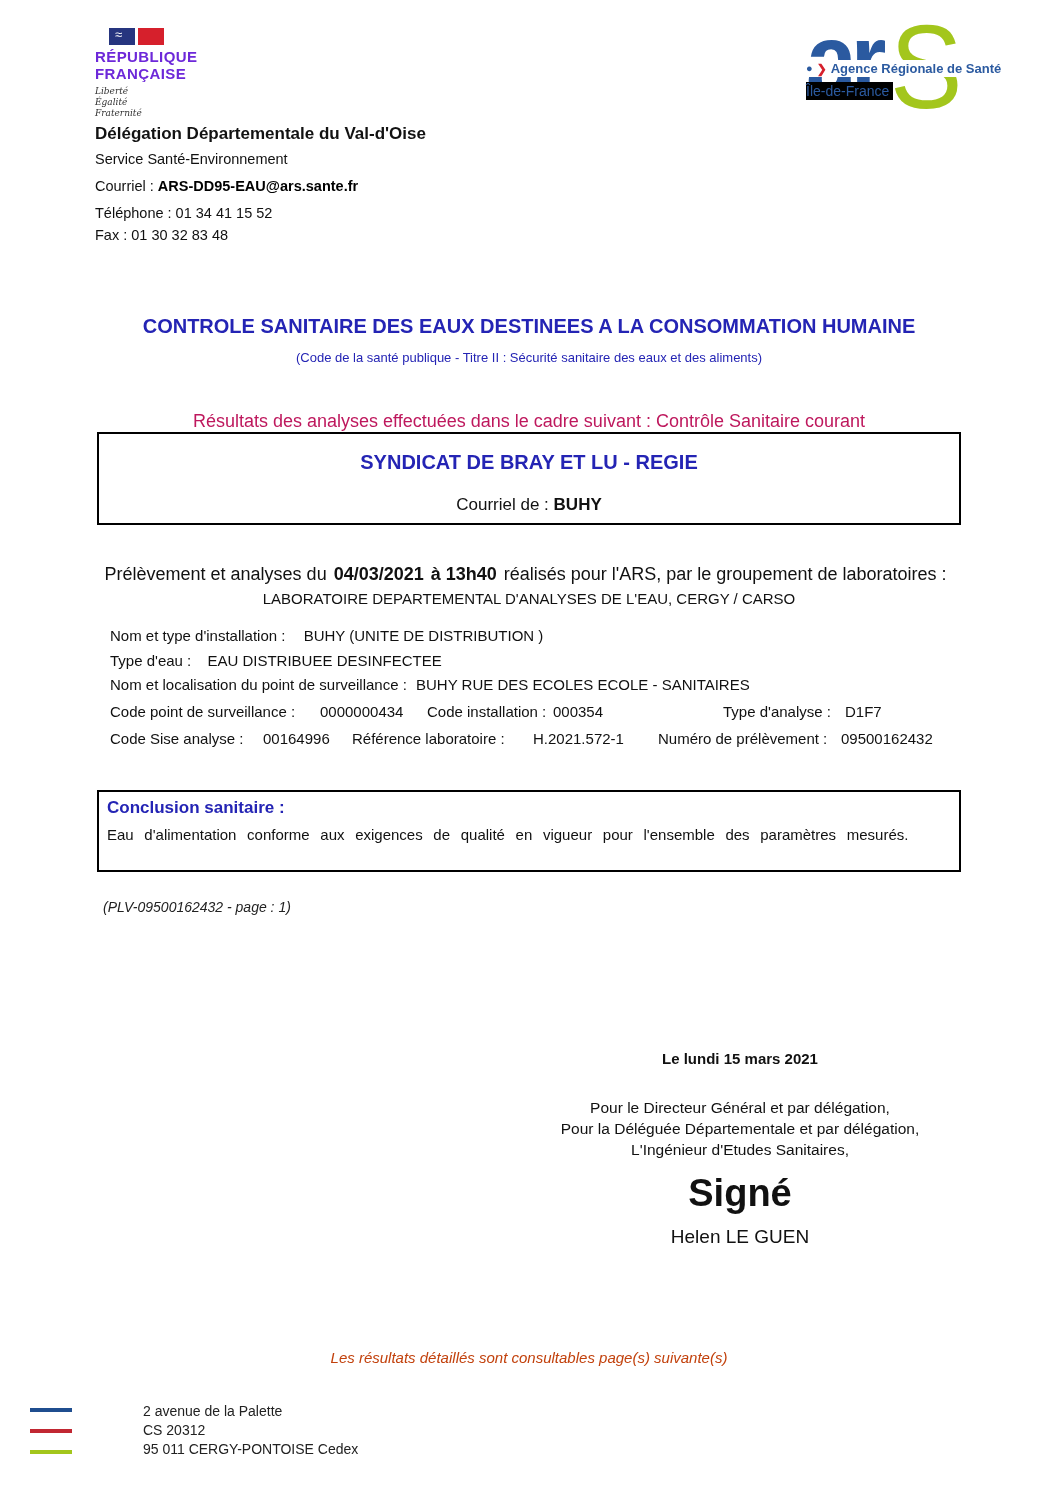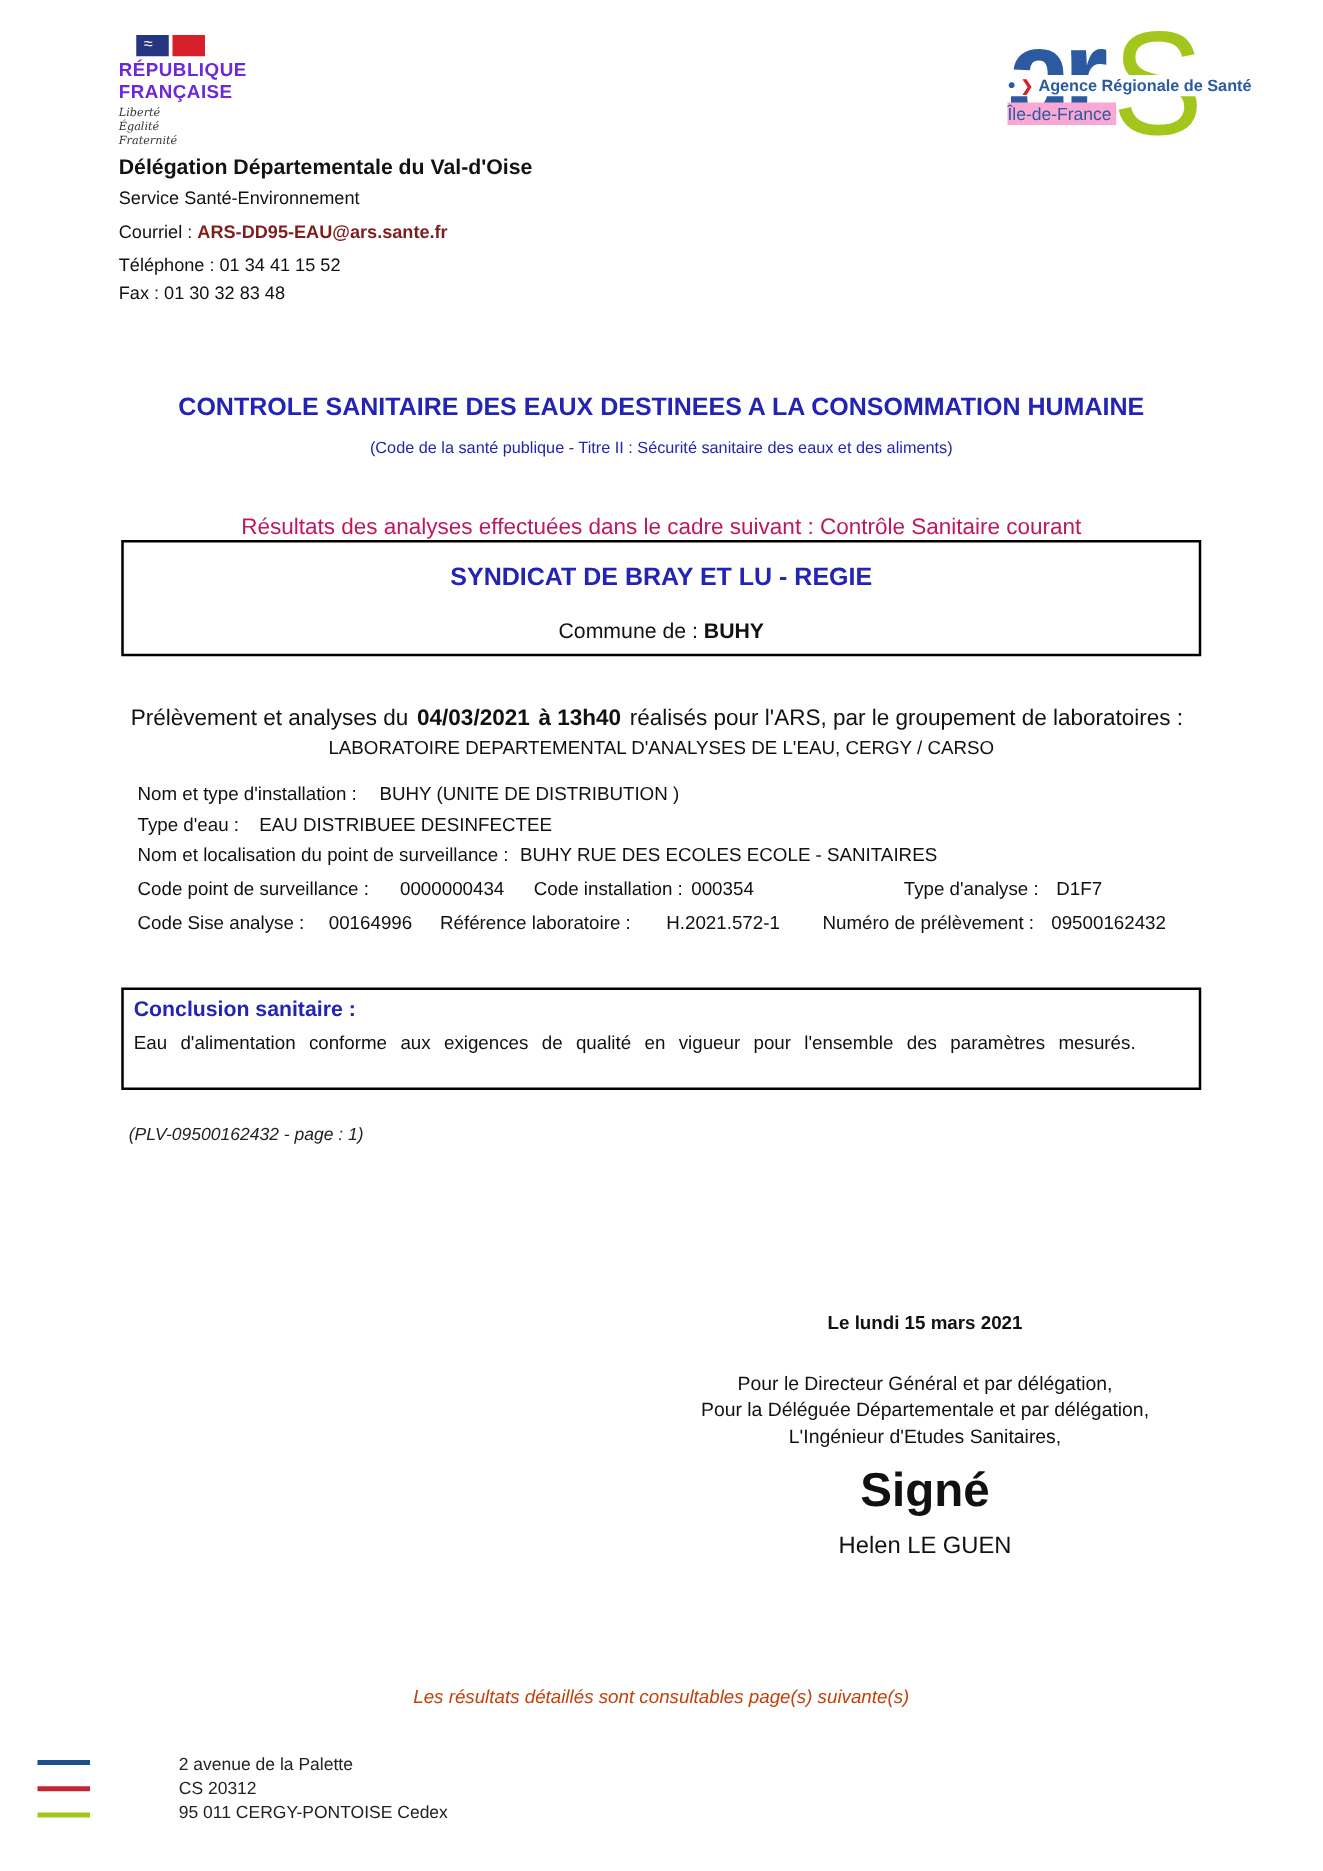--- a/index.html
+++ b/index.html
@@ -18,29 +18,29 @@
   
   .ars-logo{position:absolute;left:806px;top:14px;width:165px;height:95px;}
   .ars-ar{position:absolute;left:0px;top:-6px;font-size:104px;line-height:104px;font-weight:bold;
           color:#2b5aa0;letter-spacing:-7px;transform:scaleX(.88);transform-origin:left top;}
   .ars-s{position:absolute;left:84px;top:-6px;font-size:118px;line-height:118px;font-weight:400;
          color:#a3c61c;transform:scaleX(.92);transform-origin:left top;}
   .ars-caption{position:absolute;left:0;top:46px;background:#fff;padding:1px 3px 1px 0;
                font-size:13px;font-weight:bold;color:#2b5aa0;white-space:nowrap;display:flex;align-items:center;gap:4px;}
   .ars-dot{color:#2b5aa0;font-size:11px;line-height:11px;}
   .ars-chev{color:#d6202c;font-size:12px;font-weight:bold;line-height:12px;}
-  .ars-region{position:absolute;left:0;top:68px;background:#f9a8d4;padding:1px 4px 1px 0;
+  .ars-region{position:absolute;left:0;top:68px;background:#000000;padding:1px 4px 1px 0;
               font-size:14px;color:#2b5aa0;white-space:nowrap;}
 
   
   .contact{position:absolute;left:95px;top:124px;width:470px;}
   .contact-title{font-size:17px;font-weight:bold;color:#121212;}
   .contact-service{font-size:14.5px;margin-top:7px;}
   .contact-mail{font-size:14.5px;margin-top:11px;}
-  .contact-mail a{color:#7f1d1d;text-decoration:none;font-weight:bold;}
+  .contact-mail a{color:#000000;text-decoration:none;font-weight:bold;}
   .contact-tel{font-size:14.5px;margin-top:11px;}
   .contact-fax{font-size:14.5px;margin-top:6px;}
 
   
   .recipients{position:absolute;left:567px;top:130px;width:394px;border:2px solid #000;}
   .recipients-header{font-size:15.5px;font-weight:bold;padding:4px 8px 5px;border-bottom:2px solid #000;}
   .recipients-item{font-size:14px;padding:4px 8px 3px;}
 
   
   .title-main{position:absolute;left:0;top:315px;width:100%;text-align:center;
@@ -132,21 +132,21 @@
   </div>
 
 
   <div class="title-main">CONTROLE SANITAIRE DES EAUX DESTINEES A LA CONSOMMATION HUMAINE</div>
   <div class="title-sub">(Code de la santé publique - Titre II : Sécurité sanitaire des eaux et des aliments)</div>
   <div class="title-context">Résultats des analyses effectuées dans le cadre suivant : Contrôle Sanitaire courant</div>
 
   <div class="network-box">
     <div class="network-name">SYNDICAT DE BRAY ET LU - REGIE</div>
     <div class="network-commune">
-      <span>Commune de : </span><span class="val">BUHY</span>
+      <span>Courriel de : </span><span class="val">BUHY</span>
     </div>
   </div>
 
   <div class="sampling-line1">
     <span>Prélèvement et analyses du</span><span class="sp bold">04/03/2021</span><span class="bold">à 13h40</span><span class="sp">réalisés pour l'ARS, par le groupement de laboratoires :</span>
   </div>
   <div class="sampling-line2">LABORATOIRE DEPARTEMENTAL D'ANALYSES DE L'EAU, CERGY / CARSO</div>
 
   <div class="details">
     <div class="row" style="top:0;">

